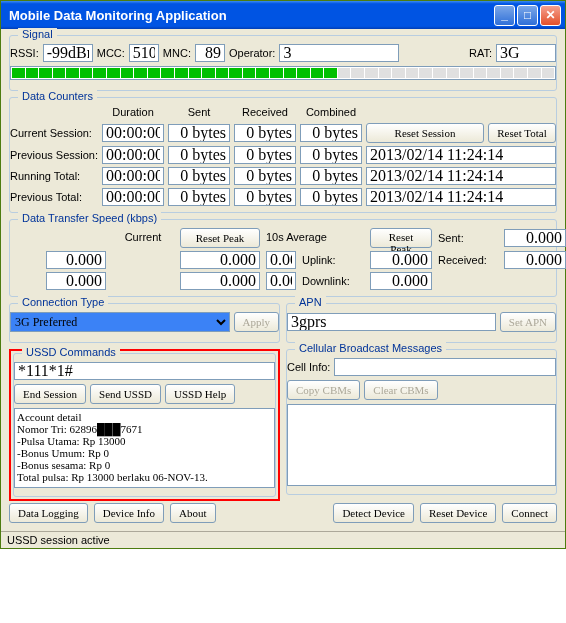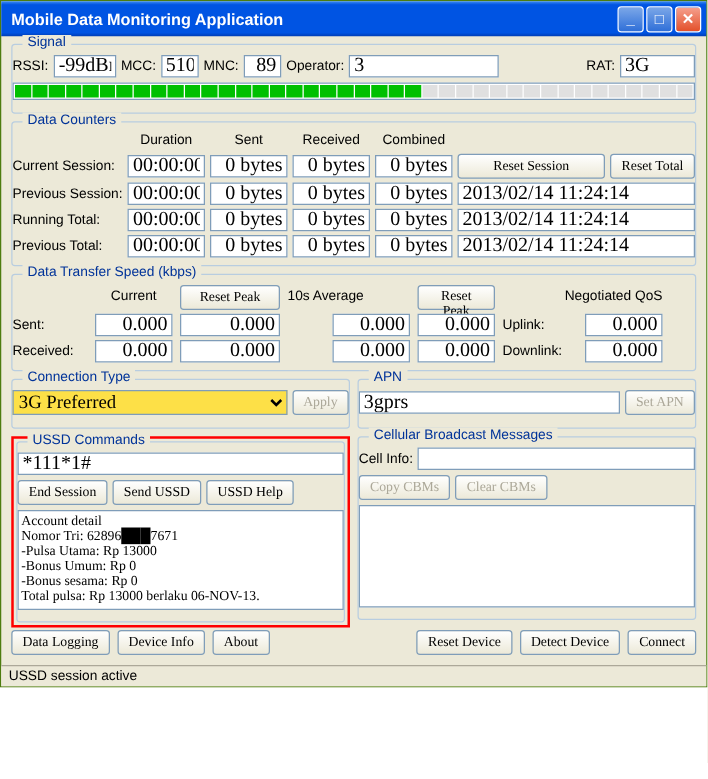--- a/index.html
+++ b/index.html
@@ -21,22 +21,22 @@
 .btn:disabled { color: #aca899; }
 .signal-bar { height: 14px; background: #fff; border: 1px solid #7f9db9; margin: 4px 0; display: flex; gap: 1px; padding: 1px; }
 .seg { flex: 1; background: #00c000; }
 .seg.off { background: #e0e0e0; }
 .cols { display: flex; gap: 6px; }
 .col { flex: 1; }
 .hdr { font-size: 11px; text-align: center; margin-bottom: 2px; }
 .grid { display: grid; grid-template-columns: 88px repeat(4, 62px) 118px 1fr; gap: 3px 4px; align-items: center; }
 .grid .lbl { font-size: 11px; }
 .grid .hdr { font-size: 11px; }
-.speed-grid { display: grid; grid-template-columns: 60px 62px 80px 30px 62px 62px 60px 62px; gap: 3px 6px; align-items: center; }
-select { background: #fde047; border: 1px solid #7f9db9; font-size: 15px; height: 20px; font-family: Tahoma; }
+.speed-grid { display: grid; grid-template-columns: 60px 62px 80px 30px 62px 62px 60px 62px; gap: 3px 6px; align-items: center; margin-left: 36px; }
+select { background: #3b82f6; border: 1px solid #7f9db9; font-size: 12px; height: 20px; font-family: Tahoma; }
 textarea { background: #fff; border: 1px solid #7f9db9; font-size: 11px; font-family: Tahoma; resize: none; overflow-y: scroll; padding: 2px; }
 .red-box { border: 2px solid #ff0000; padding: 2px; }
 .bottom-btns { display: flex; gap: 6px; padding: 2px 0; }
 .statusbar { border-top: 1px solid #aca899; padding: 2px 6px; font-size: 11px; background: #ece9d8; }
 .watermark { position: absolute; right: 10px; bottom: 28px; font-size: 13px; font-style: italic; font-weight: bold; }
 .watermark .a { color: #cc0066; } .watermark .b { color: #0066cc; } .watermark .c { color: #ff9900; font-size: 10px; }
 </style>
 </head>
 <body>
 
@@ -154,21 +154,20 @@
     </div>
 
     <div class="group">
       <div class="group-title">Data Transfer Speed (kbps)</div>
       <div class="speed-grid">
         <span></span>
         <span class="hdr">Current</span>
         <button class="btn">Reset Peak</button>
         <span class="hdr" style="grid-column:span 2;text-align:left">10s Average</span>
         <button class="btn">Reset Peak</button>
-        <span class="hdr" style="grid-column:span 2;text-align:right">Negotiated QoS</span>
 
         <span class="lbl">Sent:</span>
         <input class="inp" value="0.000" style="">
         <input class="inp" value="0.000" style="">
         <span></span>
         <input class="inp" value="0.000" style="">
         <input class="inp" value="0.000" style="">
         <span class="lbl">Uplink:</span>
         <input class="inp" value="0.000" style="">
 
@@ -231,21 +230,21 @@
           <textarea style="width: 100%; height: 82px;"></textarea>
         </div>
       </div>
     </div>
 
     <div class="bottom-btns">
       <button class="btn">Data Logging</button>
       <button class="btn">Device Info</button>
       <button class="btn">About</button>
       <span style="flex:1"></span>
+      <button class="btn">Detect Device</button>
       <button class="btn">Reset Device</button>
-      <button class="btn">Detect Device</button>
       <button class="btn">Connect</button>
     </div>
 
   </div>
 
   <div class="statusbar">USSD session active</div>
 </div>
 
 </body></html>

